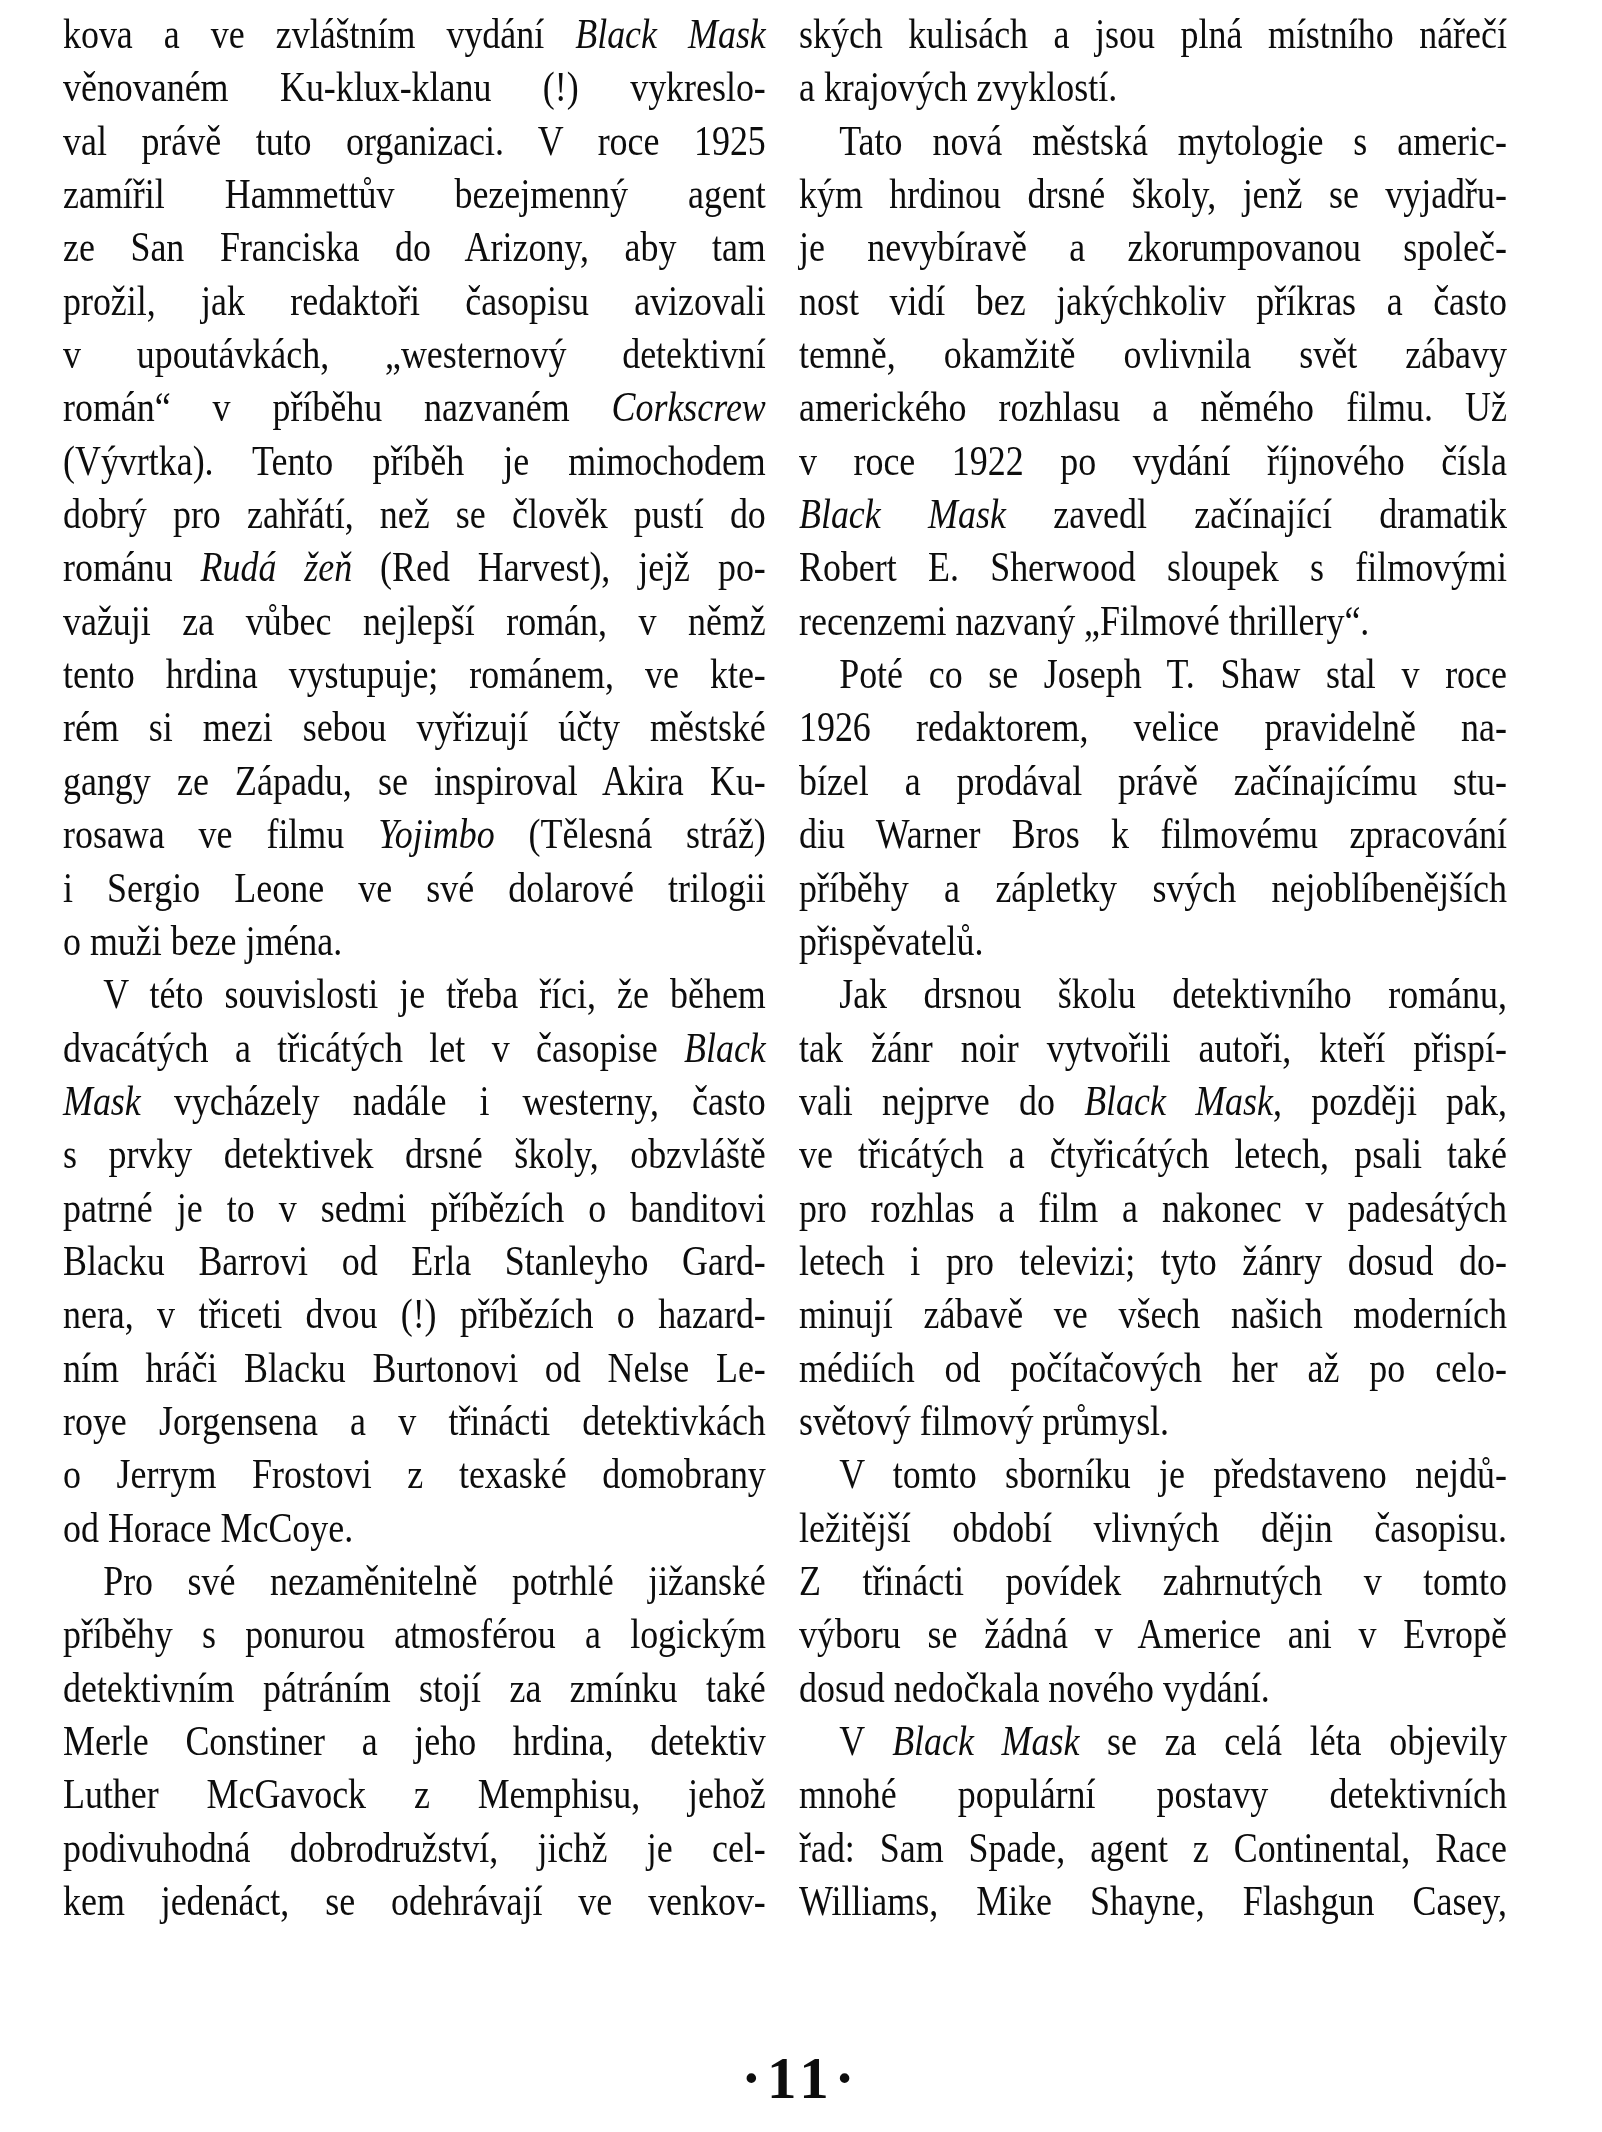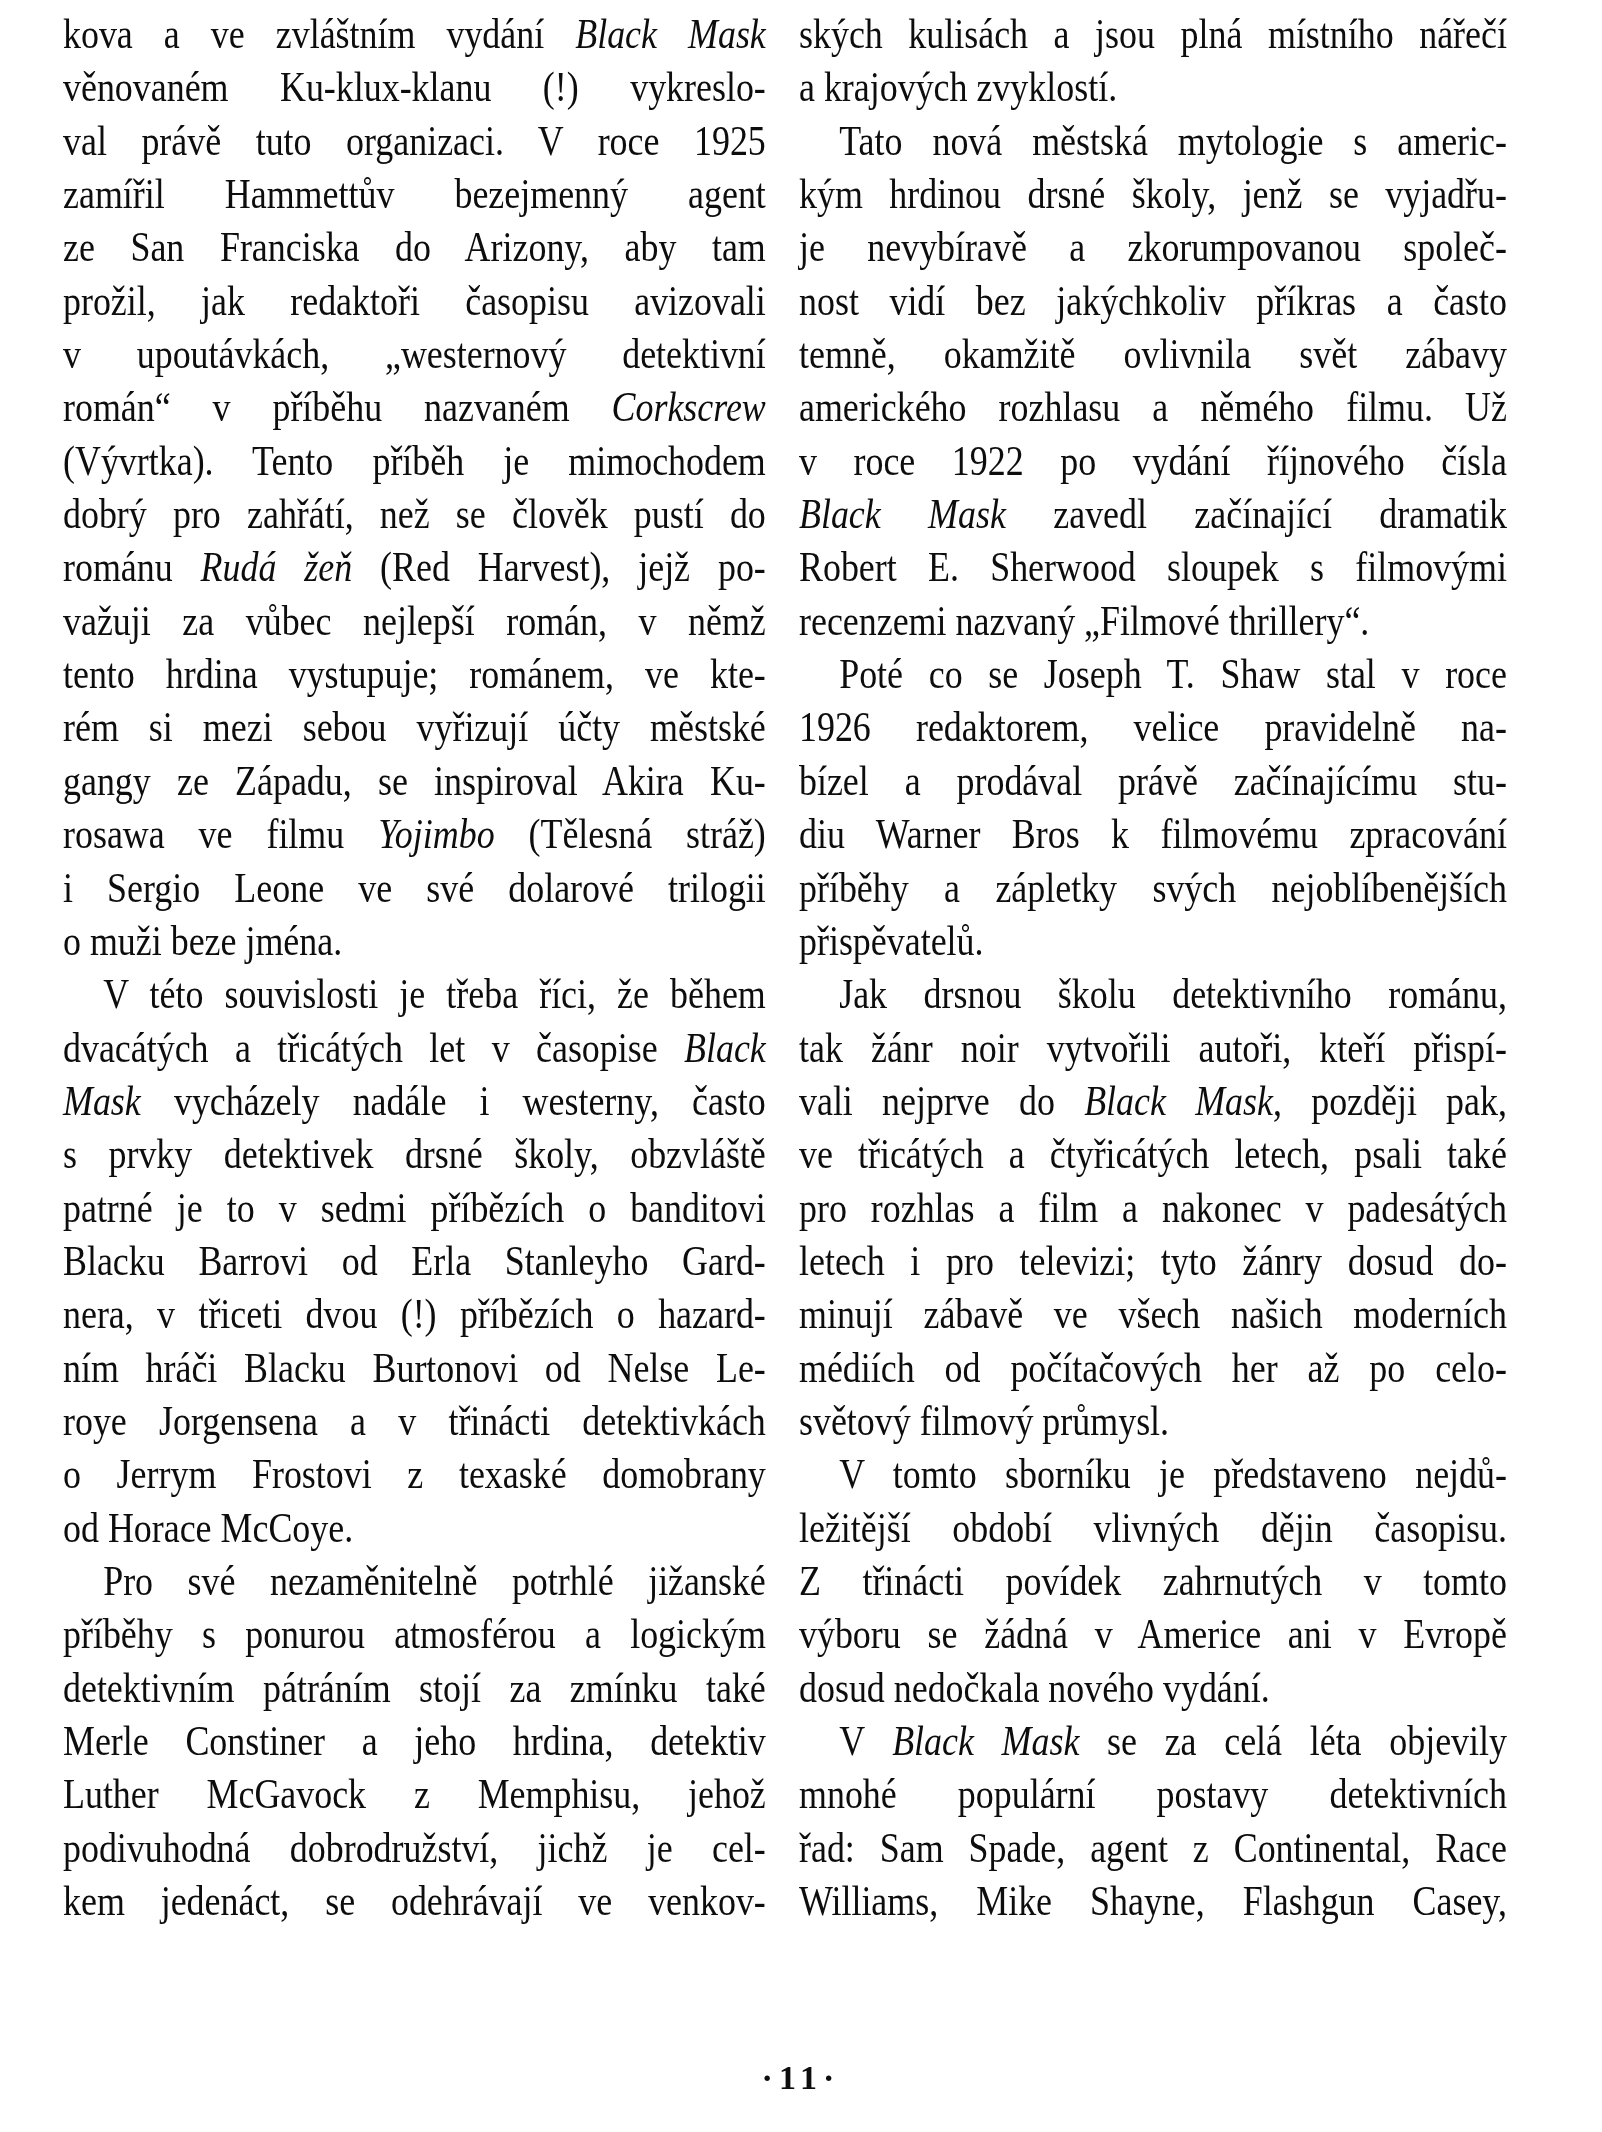--- a/index.html
+++ b/index.html
@@ -33,21 +33,21 @@
   }
   .line.end { text-align-last: left; }
   .line.indent { text-indent: 47px; }
   .i { font-style: italic; }
   .page-number {
     position: absolute;
     left: 0;
     top: 2054px;
     width: 100%;
     text-align: center;
-    font-size: 34px;
+    font-size: 59px;
     line-height: 48px;
     font-weight: bold;
     letter-spacing: 6px;
   }
 </style>
 </head>
 <body>
 
 <div class="col col-left">
     <div class="line"><span>kova a ve zvláštním vydání </span><span class="i">Black Mask</span></div>

